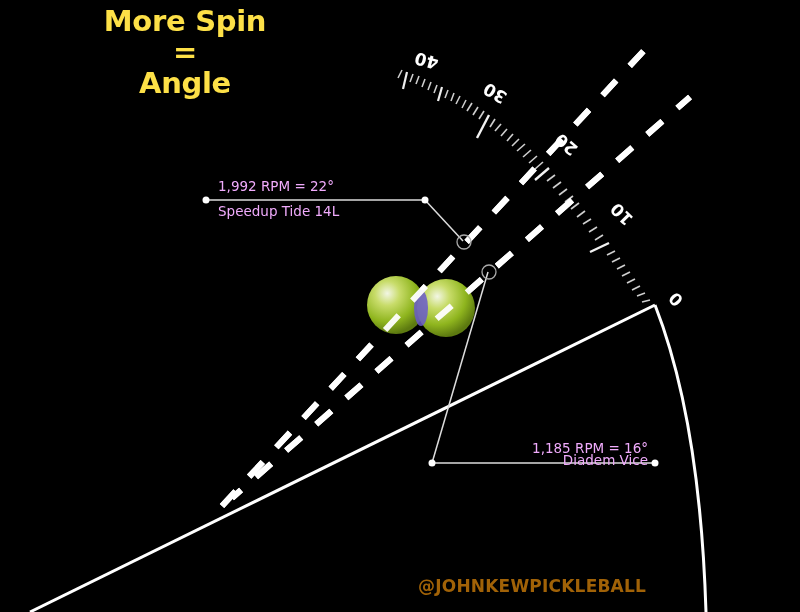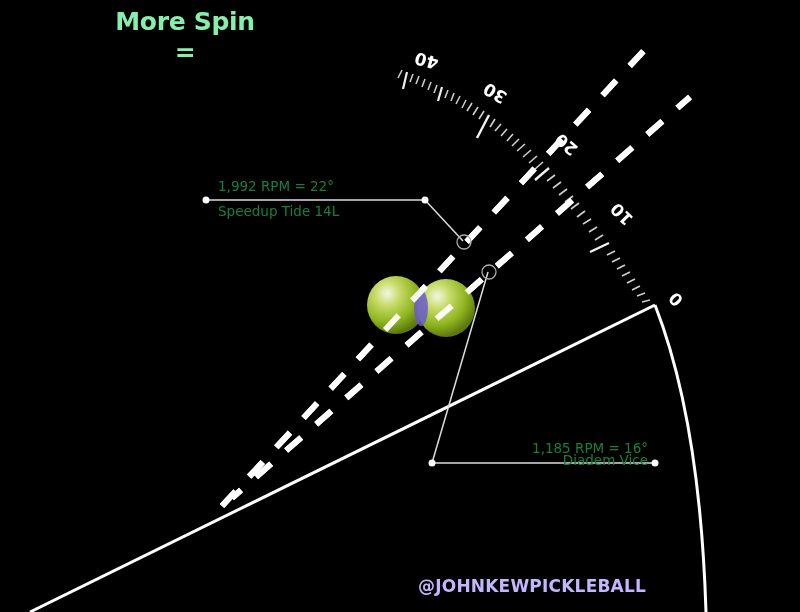--- a/index.html
+++ b/index.html
@@ -1,29 +1,29 @@
 <!DOCTYPE html>
 <html><head>
 <meta charset="utf-8">
 <style>
   html, body { margin:0; padding:0; background:#000; }
   body { width:800px; height:612px; overflow:hidden; position:relative; font-family:"DejaVu Sans", sans-serif; }
   #stage { position:absolute; left:0; top:0; width:800px; height:612px; }
   .headline {
     position:absolute; left:50px; top:6px; width:270px; text-align:center;
-    color:#86efac; font-family:"DejaVu Sans", sans-serif; font-weight:bold;
-    font-size:25px; line-height:31px; letter-spacing:-0.3px;
+    color:#fde047; font-family:"DejaVu Sans", sans-serif; font-weight:bold;
+    font-size:29px; line-height:31px; letter-spacing:-0.3px;
   }
   .headline div { white-space:nowrap; }
-  .callout-text { position:absolute; color:#15803d; font-family:"DejaVu Sans", sans-serif; font-size:13.5px; line-height:16px; white-space:nowrap; }
+  .callout-text { position:absolute; color:#f0abfc; font-family:"DejaVu Sans", sans-serif; font-size:13.5px; line-height:16px; white-space:nowrap; }
   .c1-top { left:218px; top:178px; }
   .c1-bot { left:218px; top:203px;text-align:center; }
   .c2-top { right:152px; top:440px; text-align:right; }
   .c2-bot { right:152px; top:452px; }
-  .watermark { position:absolute; left:418px; top:576px; color:#c4b5fd; font-family:"DejaVu Sans", sans-serif; font-weight:bold; font-size:17px; letter-spacing:0.2px; white-space:nowrap; }
+  .watermark { position:absolute; left:418px; top:576px; color:#a16207; font-family:"DejaVu Sans", sans-serif; font-weight:bold; font-size:17px; letter-spacing:0.2px; white-space:nowrap; }
   .scale-label { font-family:"DejaVu Sans", sans-serif; font-weight:bold; font-size:17px; fill:#fff; }
 </style>
 </head>
 <body>
 
 <div id="stage">
 
   <svg width="800" height="612" viewBox="0 0 800 612" style="position:absolute;left:0;top:0">
     <defs>
       <radialGradient id="ballGrad" cx="35%" cy="30%" r="70%">
@@ -118,20 +118,21 @@
       <line x1="432" y1="463" x2="488" y2="272" stroke="#ddd" stroke-width="1.5"></line>
       <circle cx="432" cy="463" r="3.5" fill="#fff"></circle>
       <circle cx="655" cy="463" r="3.5" fill="#fff"></circle>
       <circle cx="489" cy="272" r="7" fill="none" stroke="#aaa" stroke-width="1.3"></circle>
     </g>
   </svg>
 
   <div class="headline">
     <div>More Spin</div>
     <div>=</div>
+    <div>Angle</div>
   </div>
 
   <div class="callout-text c1-top">1,992 RPM = 22°</div>
   <div class="callout-text c1-bot">Speedup Tide 14L</div>
 
   <div class="callout-text c2-top">1,185 RPM = 16°</div>
   <div class="callout-text c2-bot">Diadem Vice</div>
 
   <div class="watermark">@JOHNKEWPICKLEBALL</div>
 </div>

